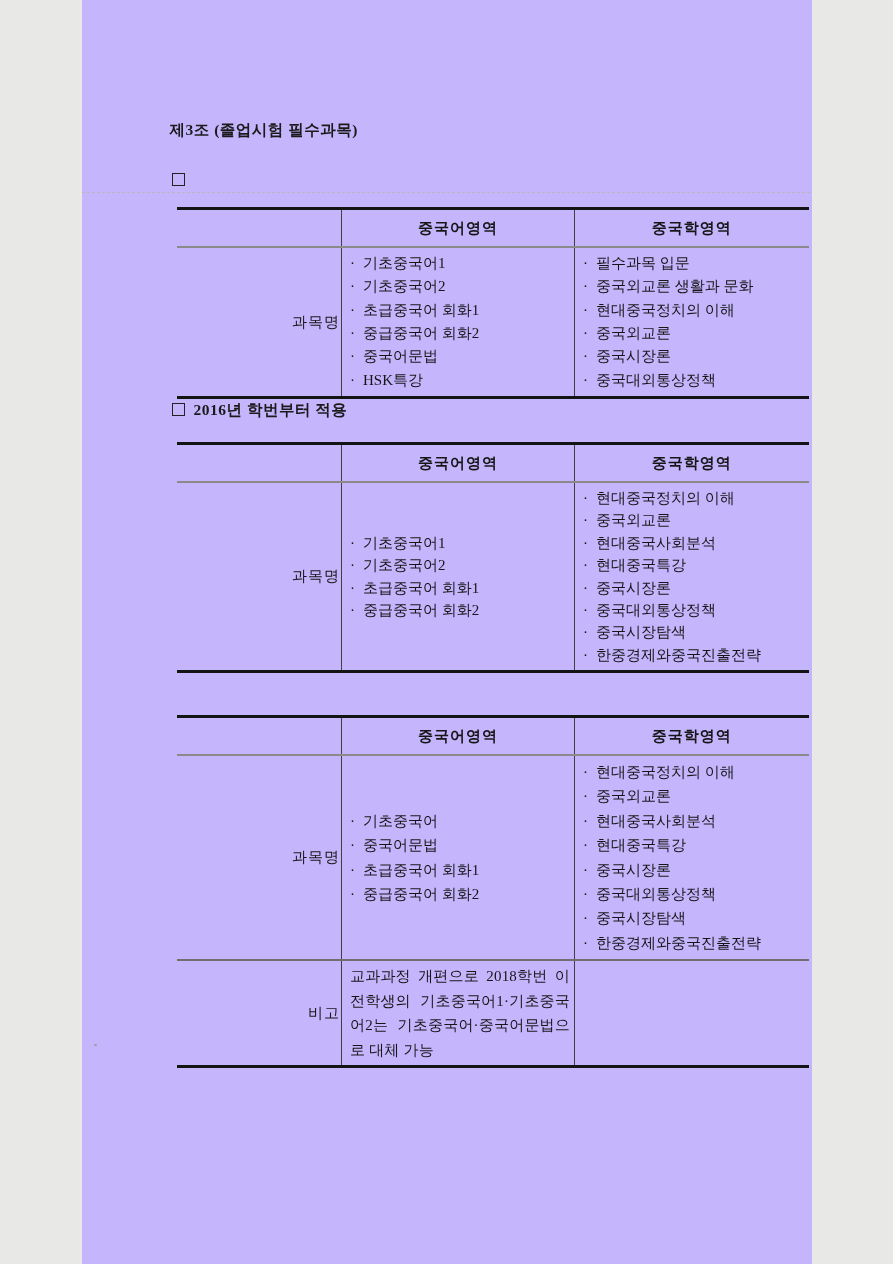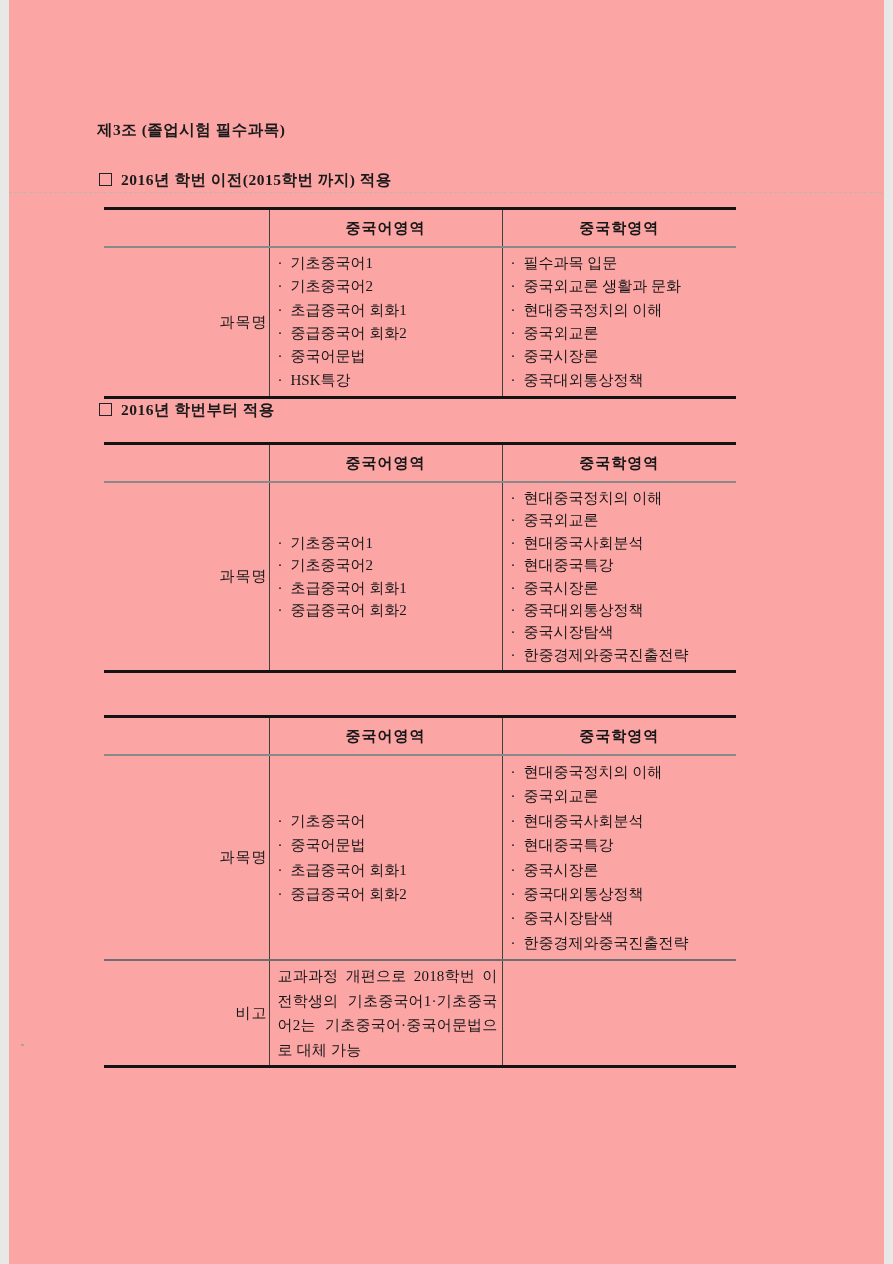--- a/index.html
+++ b/index.html
@@ -2,23 +2,23 @@
 <html lang="ko"><head>
 <meta charset="utf-8">
 <style>
   html,body { margin:0; padding:0; }
   body {
     background:#e8e8e6;
     font-family:"Liberation Serif","DejaVu Serif",serif;
   }
   .page {
     position:relative;
-    width:875px; height:1264px;
+    width:730px; height:1264px;
     margin:0 auto;
-    background:#fca5a5;
+    background:#c4b5fd;
     color:#1a1a1a;
     overflow:hidden;
   }
   .doc-title {
     position:absolute; left:88px; top:120px;
     font-size:15.5px; font-weight:bold; letter-spacing:0.5px;
     white-space:nowrap;
   }
   .scan-line {
     position:absolute; top:192px; left:0; width:893px; height:0;
@@ -79,21 +79,21 @@
 
 <div class="page">
 
   <div class="doc-title">제3조 (졸업시험 필수과목)</div>
 
   <div class="scan-line"></div>
   <div class="speck"></div>
 
   <div class="section sec1">
     <div class="sec-heading">
-      <span class="chk"></span><span>2016년 학번 이전(2015학번 까지) 적용</span>
+      <span class="chk"></span>
     </div>
     <table class="doc-table">
       <colgroup>
           <col class="col1">
           <col class="col2">
           <col class="col3">
         </colgroup>
       <tbody>
           <tr>
         <th></th>

